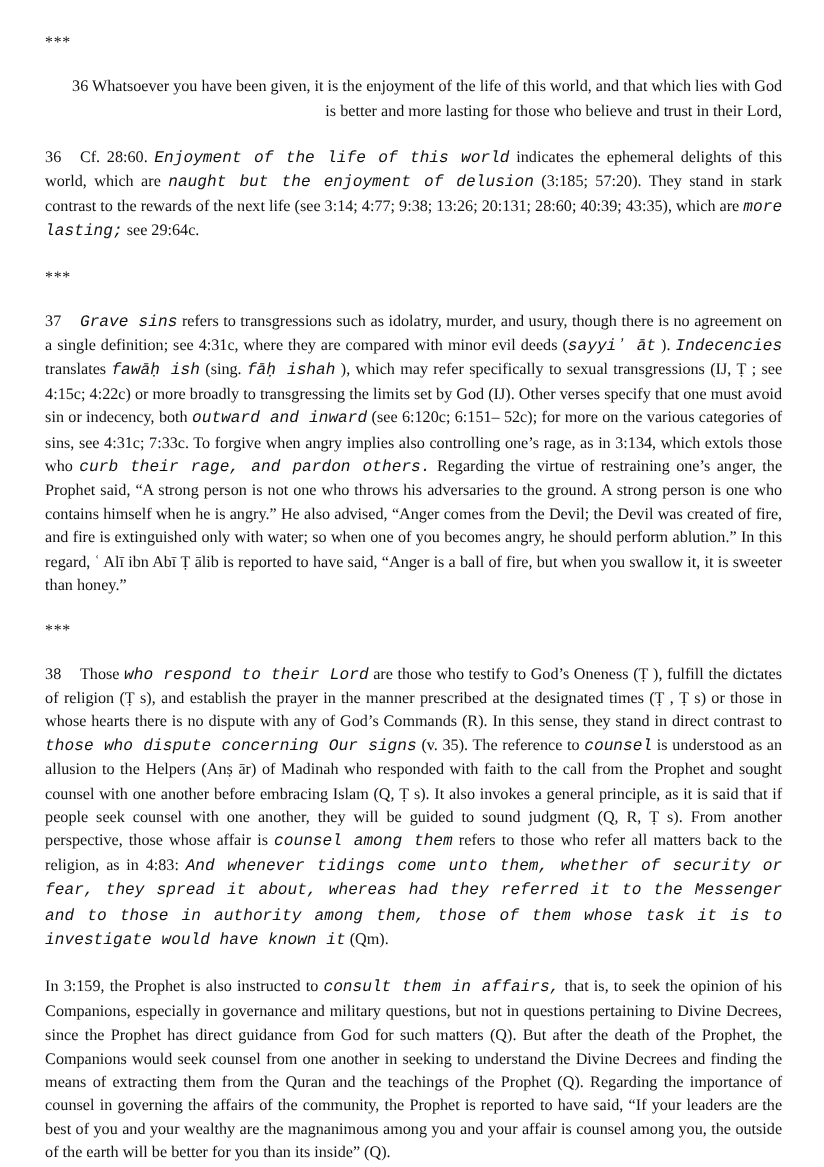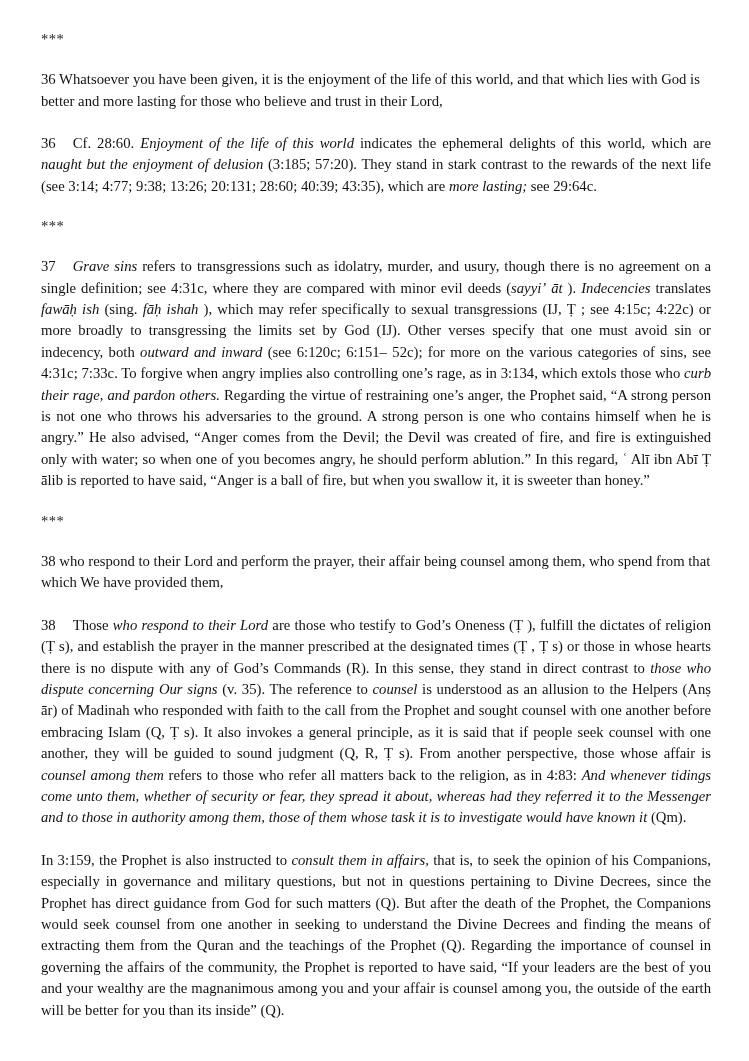--- a/index.html
+++ b/index.html
@@ -26,41 +26,42 @@
     font-family: "Liberation Serif", "DejaVu Serif", serif;
     font-size: 14.5px;
     line-height: 17px;
     letter-spacing: 0.5px;
     color: #1a1a1a;
     margin: 0 0 21px 0;
   }
   .verse {
     font-size: 14.7px;
     line-height: 21.5px;
-    text-align: left;
-    margin: 0 0 21px 0;
+    text-align: right;
+    margin: 0 0 21px 16px;
     color: #111111;
   }
   .commentary {
     font-size: 14.7px;
     line-height: 21.4px;
     text-align: justify;
     text-justify: inter-word;
     margin: 0 0 21px 0;
     color: #111111;
   }
   .vnum {
     font-style: normal;
   }
   .gap {
     display: inline-block;
     width: 17px;
   }
   i, em {
     font-style: italic;
+    font-family: Liberation Mono, monospace;
   }
 </style>
 </head>
 <body>
 
 <div class="page">
   <div class="content">
 
     <p class="sep">***</p>
 
@@ -68,20 +69,19 @@
 
     <p class="commentary"><span class="vnum">36</span><span class="gap"></span><span>Cf. 28:60. </span><i>Enjoyment of the life of this world</i><span> indicates the ephemeral delights of this world, which are </span><i>naught but the enjoyment of delusion</i><span> (3:185; 57:20). They stand in stark contrast to the rewards of the next life (see 3:14; 4:77; 9:38; 13:26; 20:131; 28:60; 40:39; 43:35), which are </span><i>more lasting;</i><span> see 29:64c.</span></p>
 
     <p class="sep">***</p>
 
 
     <p class="commentary"><span class="vnum">37</span><span class="gap"></span><i>Grave sins</i><span> refers to transgressions such as idolatry, murder, and usury, though there is no agreement on a single definition; see 4:31c, where they are compared with minor evil deeds (</span><i>sayyiʼ āt</i><span> ). </span><i>Indecencies</i><span> translates </span><i>fawāḥ ish</i><span> (sing. </span><i>fāḥ ishah</i><span> ), which may refer specifically to sexual transgressions (IJ, Ṭ ; see 4:15c; 4:22c) or more broadly to transgressing the limits set by God (IJ). Other verses specify that one must avoid sin or indecency, both </span><i>outward and inward</i><span> (see 6:120c; 6:151– 52c); for more on the various categories of sins, see 4:31c; 7:33c. To forgive when angry implies also controlling one’s rage, as in 3:134, which extols those who </span><i>curb their rage, and pardon others.</i><span> Regarding the virtue of restraining one’s anger, the Prophet said, “A strong person is not one who throws his adversaries to the ground. A strong person is one who contains himself when he is angry.” He also advised, “Anger comes from the Devil; the Devil was created of fire, and fire is extinguished only with water; so when one of you becomes angry, he should perform ablution.” In this regard, ʿ Alī ibn Abī Ṭ ālib is reported to have said, “Anger is a ball of fire, but when you swallow it, it is sweeter than honey.”</span></p>
 
     <p class="sep">***</p>
 
-    <p class="verse"><span>38 </span><span>who respond to their Lord and perform the prayer, their affair being counsel among them, who spend from that which We have provided them,</span></p>
 
     <p class="commentary"><span class="vnum">38</span><span class="gap"></span><span>Those </span><i>who respond to their Lord</i><span> are those who testify to God’s Oneness (Ṭ ), fulfill the dictates of religion (Ṭ s), and establish the prayer in the manner prescribed at the designated times (Ṭ , Ṭ s) or those in whose hearts there is no dispute with any of God’s Commands (R). In this sense, they stand in direct contrast to </span><i>those who dispute concerning Our signs</i><span> (v. 35). The reference to </span><i>counsel</i><span> is understood as an allusion to the Helpers (Anṣ ār) of Madinah who responded with faith to the call from the Prophet and sought counsel with one another before embracing Islam (Q, Ṭ s). It also invokes a general principle, as it is said that if people seek counsel with one another, they will be guided to sound judgment (Q, R, Ṭ s). From another perspective, those whose affair is </span><i>counsel among them</i><span> refers to those who refer all matters back to the religion, as in 4:83: </span><i>And whenever tidings come unto them, whether of security or fear, they spread it about, whereas had they referred it to the Messenger and to those in authority among them, those of them whose task it is to investigate would have known it</i><span> (Qm).</span></p>
 
     <p class="commentary"><span>In 3:159, the Prophet is also instructed to </span><i>consult them in affairs,</i><span> that is, to seek the opinion of his Companions, especially in governance and military questions, but not in questions pertaining to Divine Decrees, since the Prophet has direct guidance from God for such matters (Q). But after the death of the Prophet, the Companions would seek counsel from one another in seeking to understand the Divine Decrees and finding the means of extracting them from the Quran and the teachings of the Prophet (Q). Regarding the importance of counsel in governing the affairs of the community, the Prophet is reported to have said, “If your leaders are the best of you and your wealthy are the magnanimous among you and your affair is counsel among you, the outside of the earth will be better for you than its inside” (Q).</span></p>
 
   </div>
 </div>
 
 </body></html>

